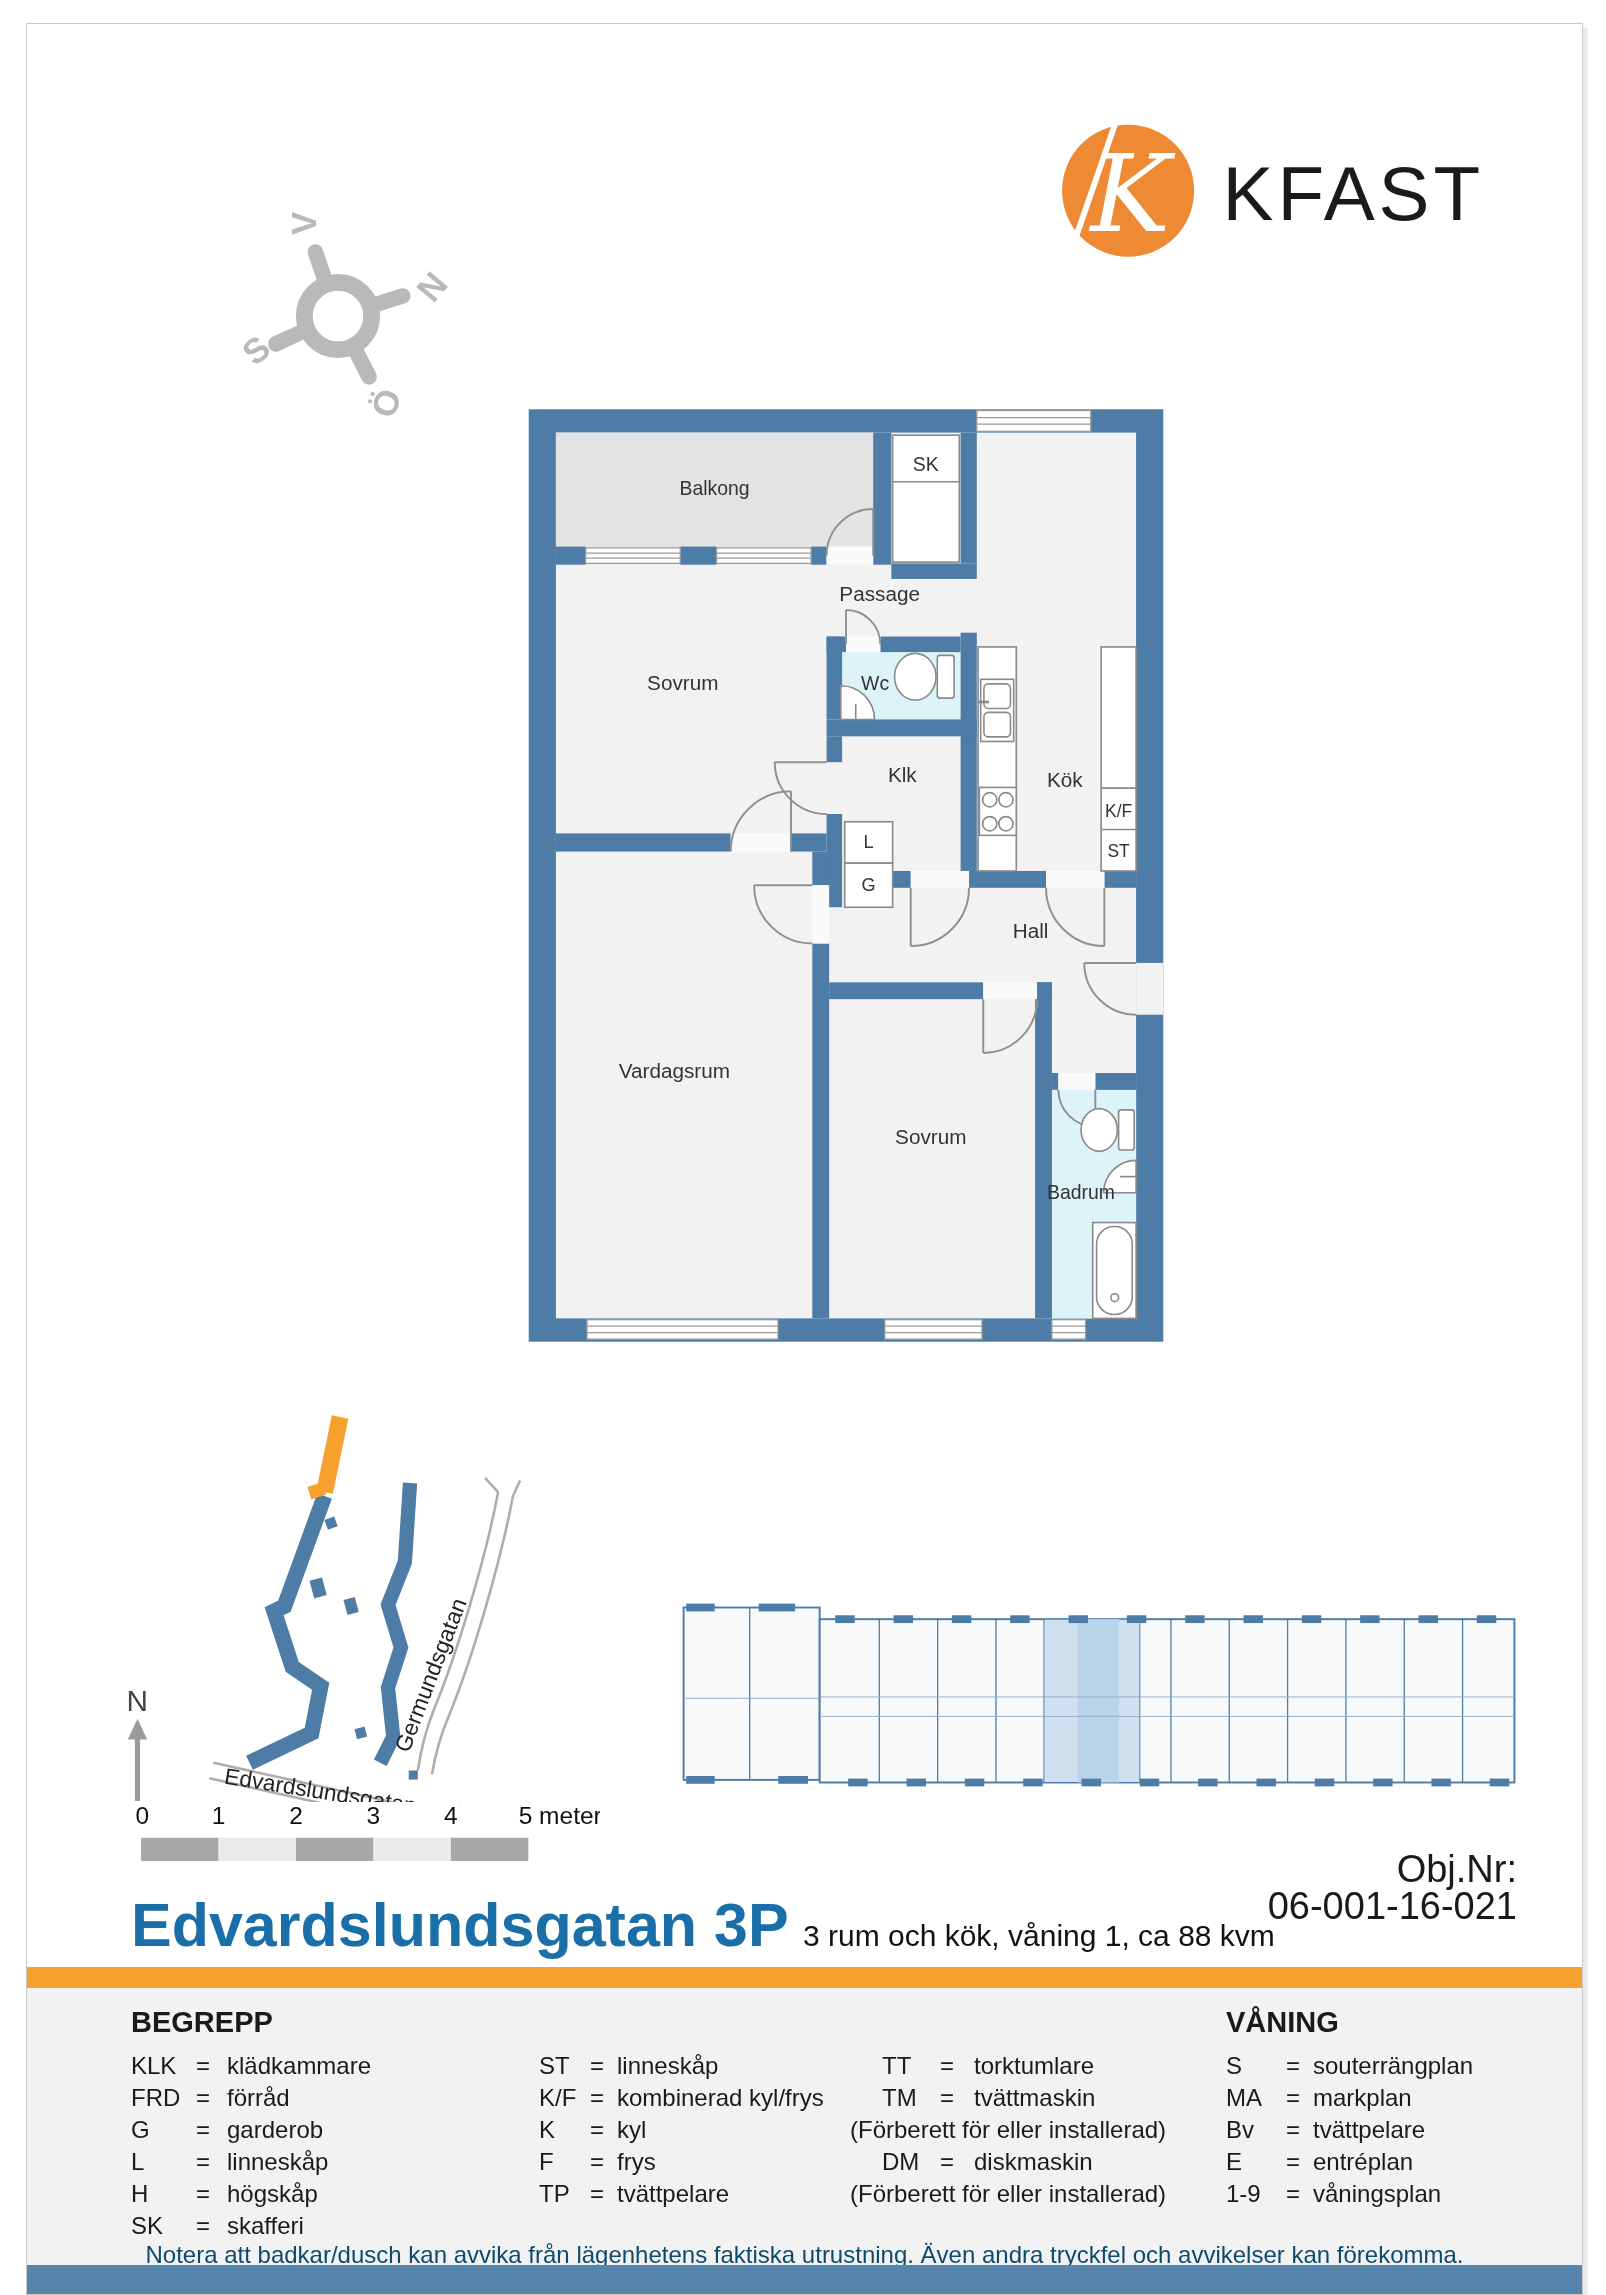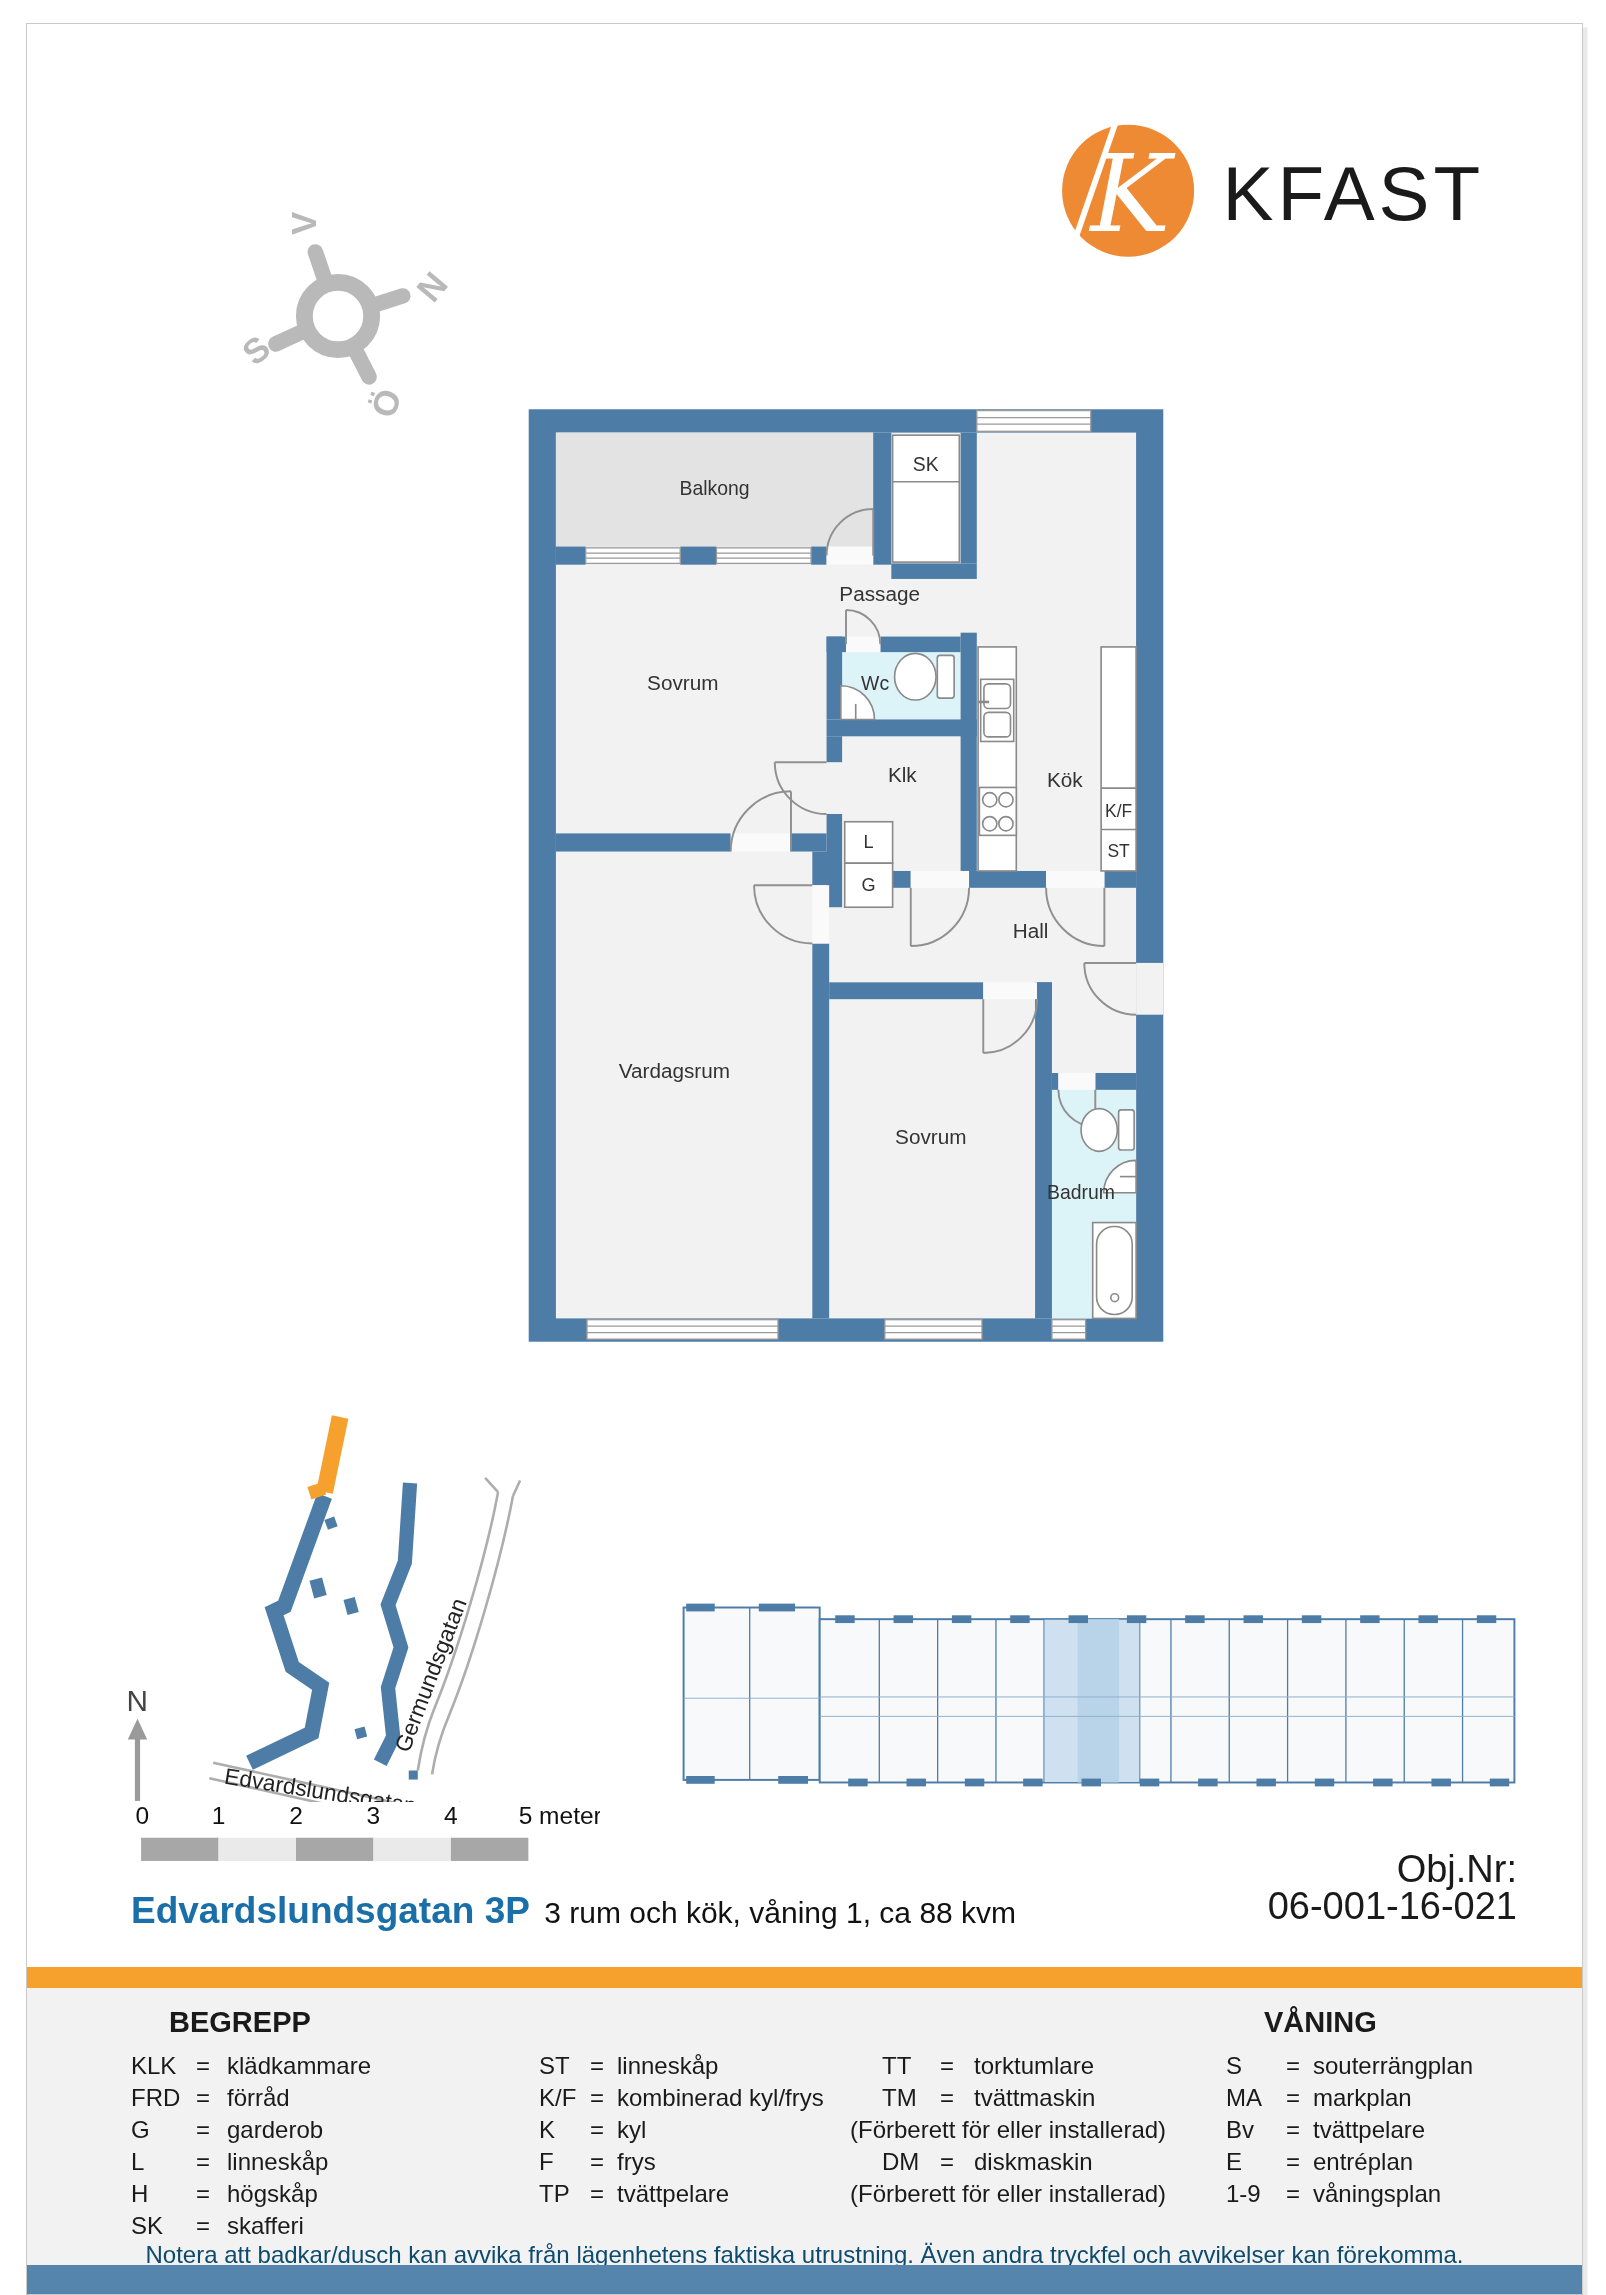--- a/index.html
+++ b/index.html
@@ -3,27 +3,27 @@
 <meta charset="utf-8">
 <style>
   html,body{margin:0;padding:0;width:1607px;height:2295px;background:#ffffff;overflow:hidden;
             font-family:"Liberation Sans", sans-serif;}
   .page{position:absolute;left:26px;top:23px;width:1555px;height:2270px;background:#fff;
         border:0.6px solid #c9c9c9;box-shadow:4.5px 4.5px 0 #e9e9e9;}
   .abs{position:absolute;}
   svg{display:block;}
   
   .title-row{position:absolute;left:104px;top:1866px;display:flex;align-items:baseline;}
-  .title-row h1{margin:0;font-size:37px;font-weight:bold;color:#1B6FA8;letter-spacing:0px;}
+  .title-row h1{margin:0;font-size:61px;font-weight:bold;color:#1B6FA8;letter-spacing:0px;}
   .title-row .sub{margin-left:14.3px;font-size:30px;color:#111;}
   .objblock{position:absolute;right:65px;top:1827px;text-align:right;font-size:38px;
             color:#1a1a1a;line-height:37px;}
   .orangebar{position:absolute;left:0;top:1943px;width:1555px;height:21.4px;background:#F6A02D;}
   .legend{position:absolute;left:0;top:1964px;width:1555px;height:277px;background:#F2F2F2;color:#1a1a1a;}
-  .legend .h{position:absolute;top:18px;font-size:29px;font-weight:bold;margin-left:38px;}
+  .legend .h{position:absolute;top:18px;font-size:29px;font-weight:bold;}
   .col{position:absolute;top:62px;}
   .lrow{display:flex;font-size:24px;line-height:32px;white-space:nowrap;}
   .lrow .ab{width:65px;}
   .lrow .eq{width:31px;}
   .c2 .ab{width:51px;}.c2 .eq{width:27px;}
   .c3 .ab{width:58px;margin-left:32px;}.c3 .eq{width:34px;}
   .c4 .ab{width:60px;}.c4 .eq{width:27px;}
   .note{position:absolute;left:0;right:0;top:253px;text-align:center;font-size:24px;color:#0c4a6e;}
   .footbar{position:absolute;left:0;top:2241px;width:1555px;height:29px;background:#5584AC;}
 </style>

